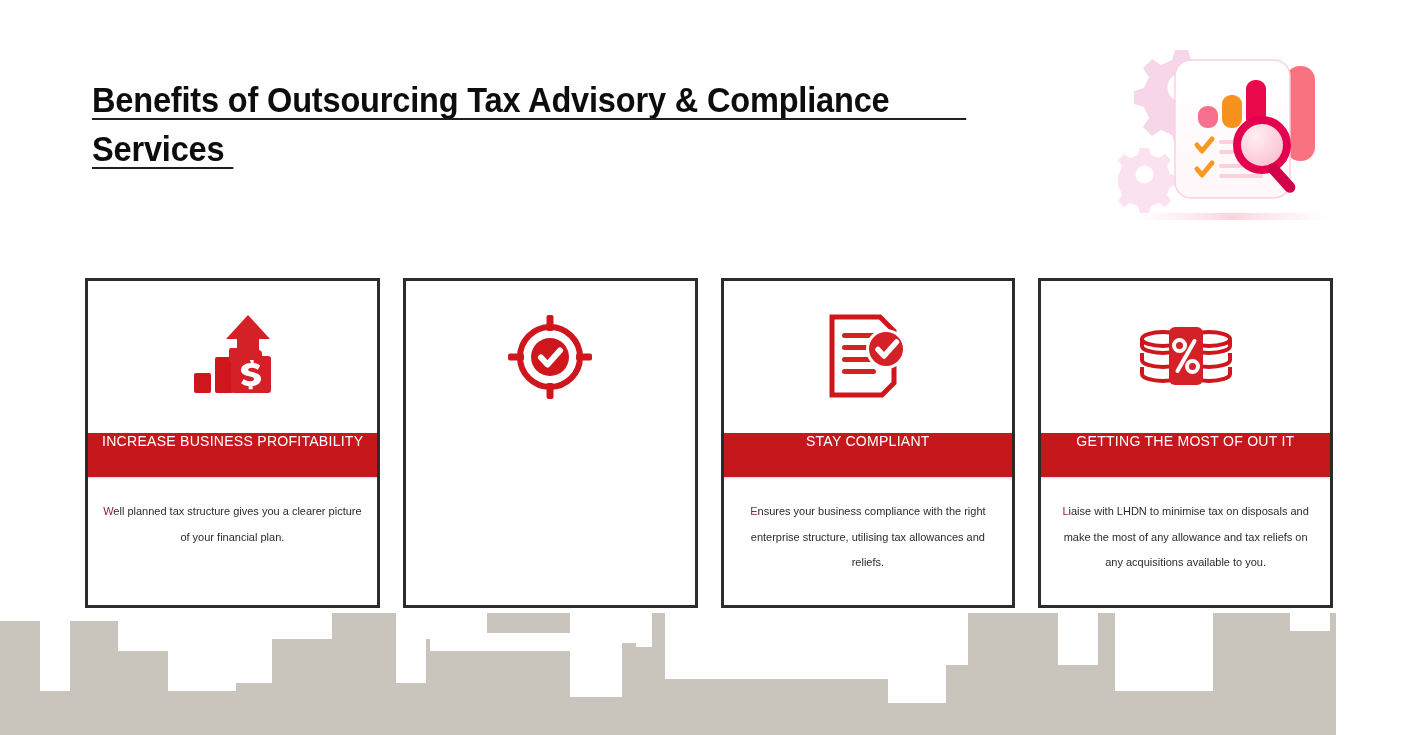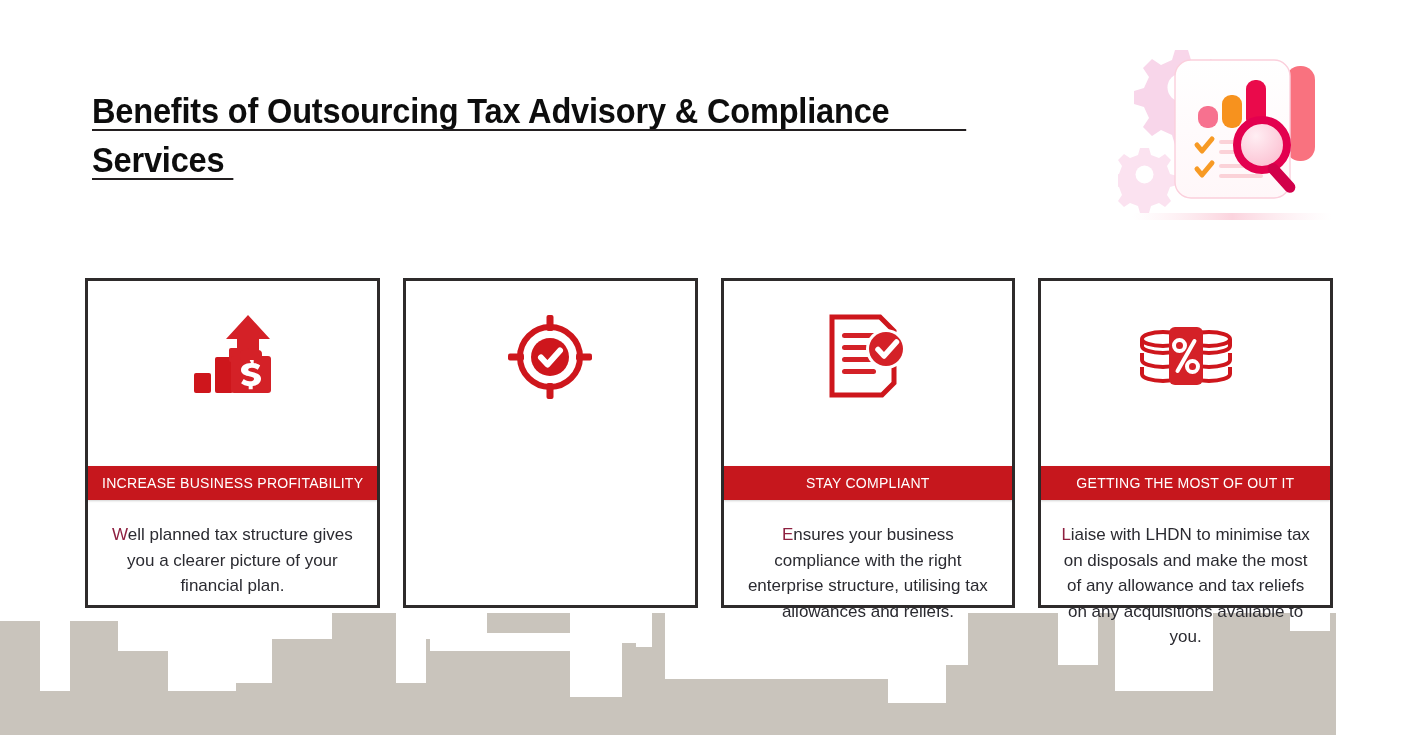--- a/index.html
+++ b/index.html
@@ -29,21 +29,21 @@
     height: 150px;
     overflow: hidden;
     z-index: 0;
   }
   .skyline-wrap svg { display: block; }
 
   
   .title-block {
     position: absolute;
     left: 92px;
-    top: 86px;
+    top: 75px;
     width: 890px;
     z-index: 5;
   }
   .title-line {
     font-family: "Liberation Sans", sans-serif;
     font-weight: 700;
     font-size: 35px;
     line-height: 49px;
     letter-spacing: -0.2px;
     color: #0d0d0d;
@@ -99,44 +99,42 @@
     height: 152px;
     display: flex;
     align-items: center;
     justify-content: center;
     flex: none;
   }
   .card-icon svg { display: block; }
 
   .card-band {
     flex: none;
-    height: 34px;
+    height: 44px;
     background: #c6171d;
     display: flex;
-    align-items: center;
     justify-content: center;
     box-shadow: 0 1px 2px rgba(0,0,0,0.18);
-    margin-top: 33px;
   }
   .card-band-label {
     color: #ffffff;
     font-size: 14.5px;
     font-weight: 400;
     letter-spacing: 0.25px;
     white-space: nowrap;
     transform: scaleX(0.97);
   }
 
   .card-body {
     flex: 1 1 auto;
     padding: 22px 14px 0 14px;
     text-align: center;
   }
   .card-text {
-    font-size: 17px;
+    font-size: 11px;
     line-height: 25.5px;
     color: #2b2b31;
     font-weight: 400;
   }
   .card-text .lead { color: #8e2040; }
 
   
   .ired  { fill: #ce161c; }
   .ired2 { fill: #d42127; }
 </style>

